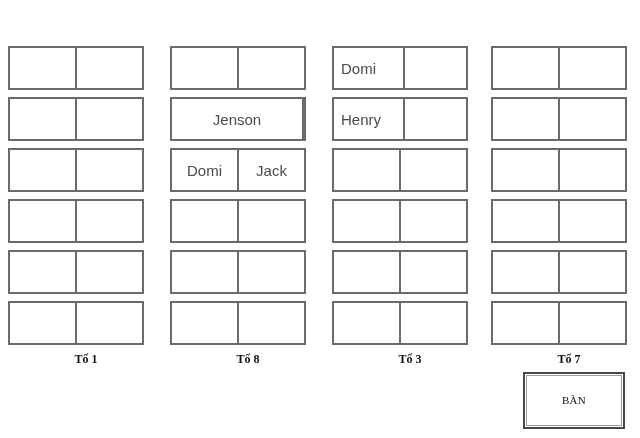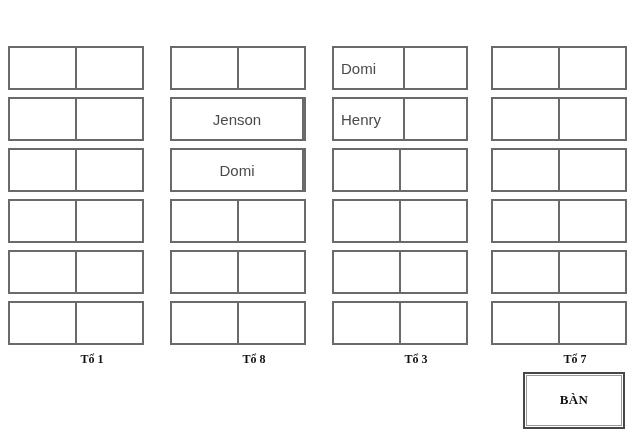--- a/index.html
+++ b/index.html
@@ -18,32 +18,32 @@
     display:flex;
   }
   .r0{top:0}.r1{top:51px}.r2{top:102px}.r3{top:153px}.r4{top:204px}.r5{top:255px}
   .seat{
     flex:1;display:flex;align-items:center;justify-content:center;
     font-size:15px;color:#4a4a4a;white-space:nowrap;overflow:hidden;
   }
   .seat-left{border-right:2px solid #6a6a6a;}
   .align-left{justify-content:flex-start;padding-left:7px;}
   .group-label{
-    position:absolute;top:306px;left:16px;width:100%;text-align:center;
+    position:absolute;top:306px;left:10px;width:100%;text-align:center;
     font-family:"Liberation Serif",serif;font-weight:bold;font-size:12px;color:#111111;
   }
   .teacher{
     position:absolute;left:523px;top:372px;width:102px;height:57px;
     border:2px solid #474747;box-sizing:border-box;background:#ffffff;
   }
   .teacher-inner{
     position:absolute;top:1px;left:1px;right:1px;bottom:1px;
     border:1px solid #9a9a9a;
     display:flex;flex-direction:column;align-items:center;justify-content:center;
-    font-family:"Liberation Serif",serif;font-weight:bold;font-size:13px;
+    font-family:"Liberation Serif",serif;font-weight:normal;font-size:11px;
     color:#111111;line-height:1.45;letter-spacing:0.3px;text-align:center;
   }
 </style>
 </head>
 <body>
 
 <div class="chart">
 
   <div class="group group--1">
     <div class="desk r0">
@@ -76,20 +76,21 @@
   <div class="group group--2">
     <div class="desk r0">
       <div class="seat seat-left"></div>
       <div class="seat"></div>
     </div>
     <div class="desk r1">
       <div class="seat seat-left">Jenson</div>
     </div>
     <div class="desk r2">
       <div class="seat seat-left">Domi</div>
+      <div class="seat">Jack</div>
     </div>
     <div class="desk r3">
       <div class="seat seat-left"></div>
       <div class="seat"></div>
     </div>
     <div class="desk r4">
       <div class="seat seat-left"></div>
       <div class="seat"></div>
     </div>
     <div class="desk r5">

